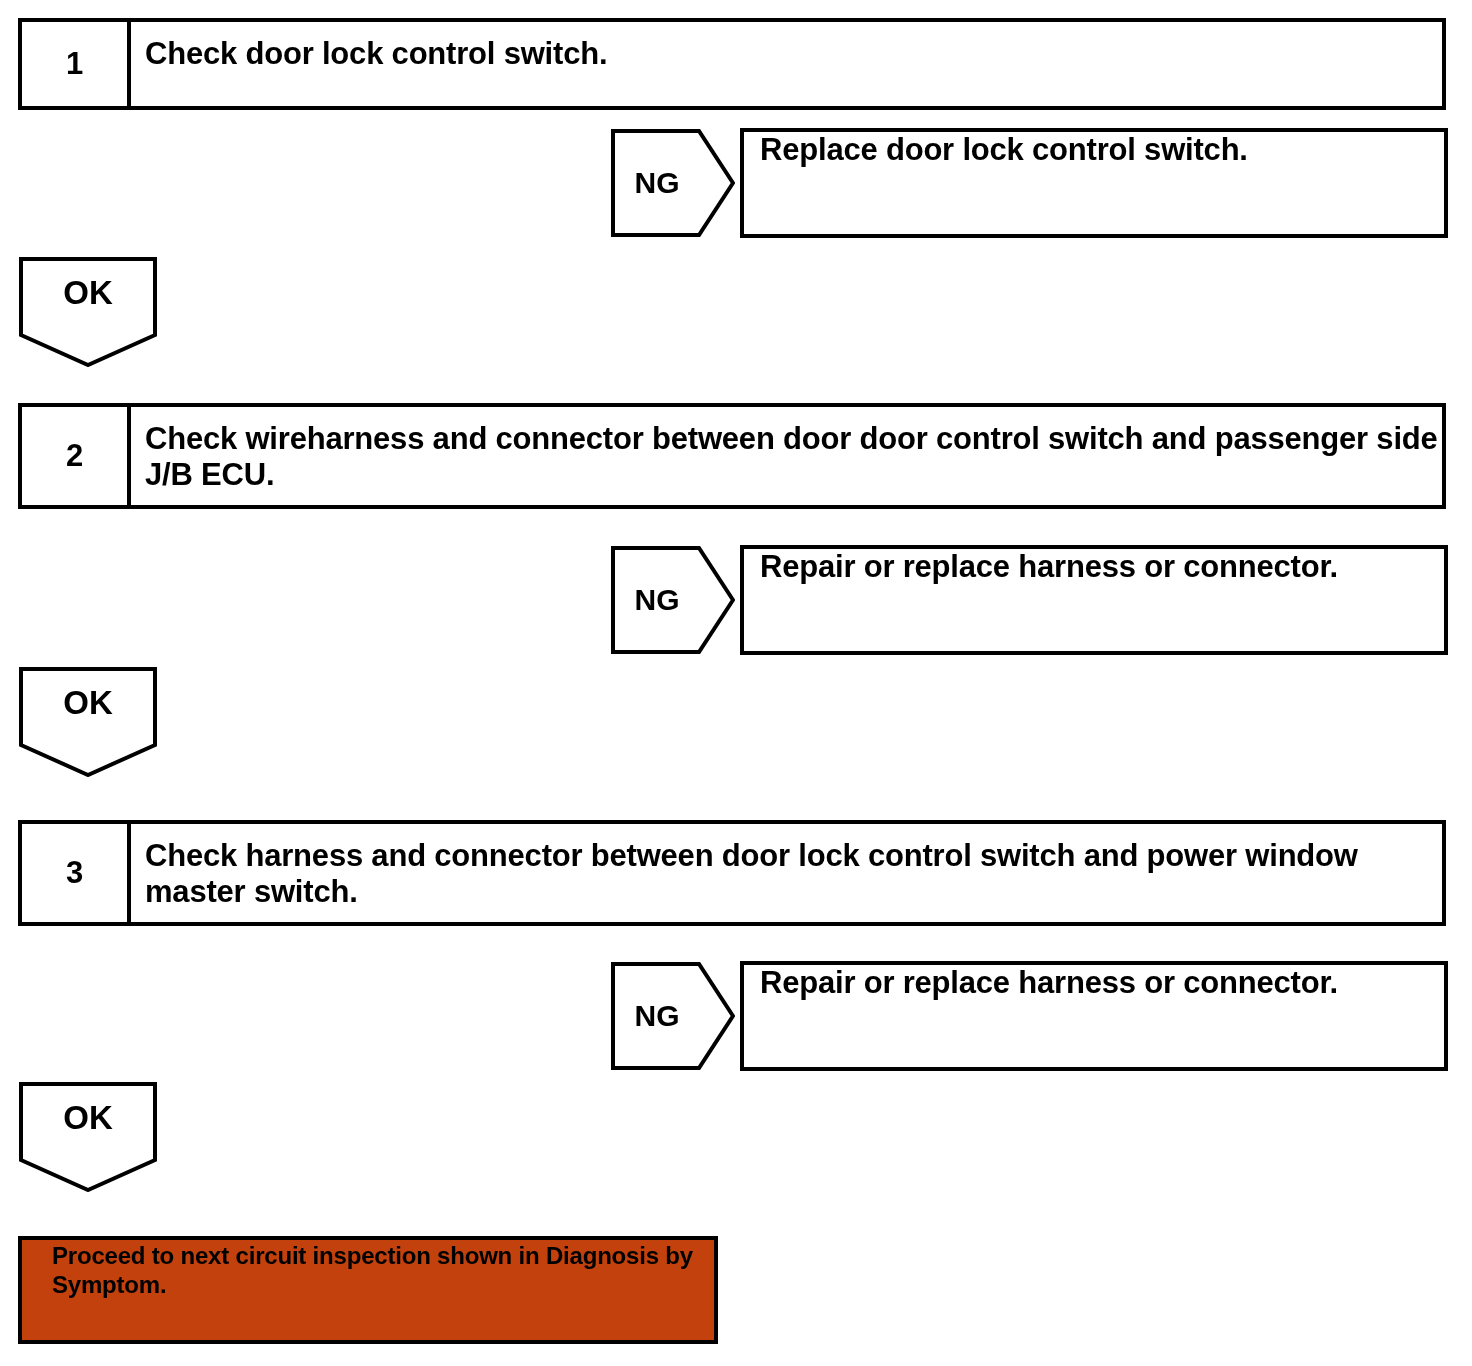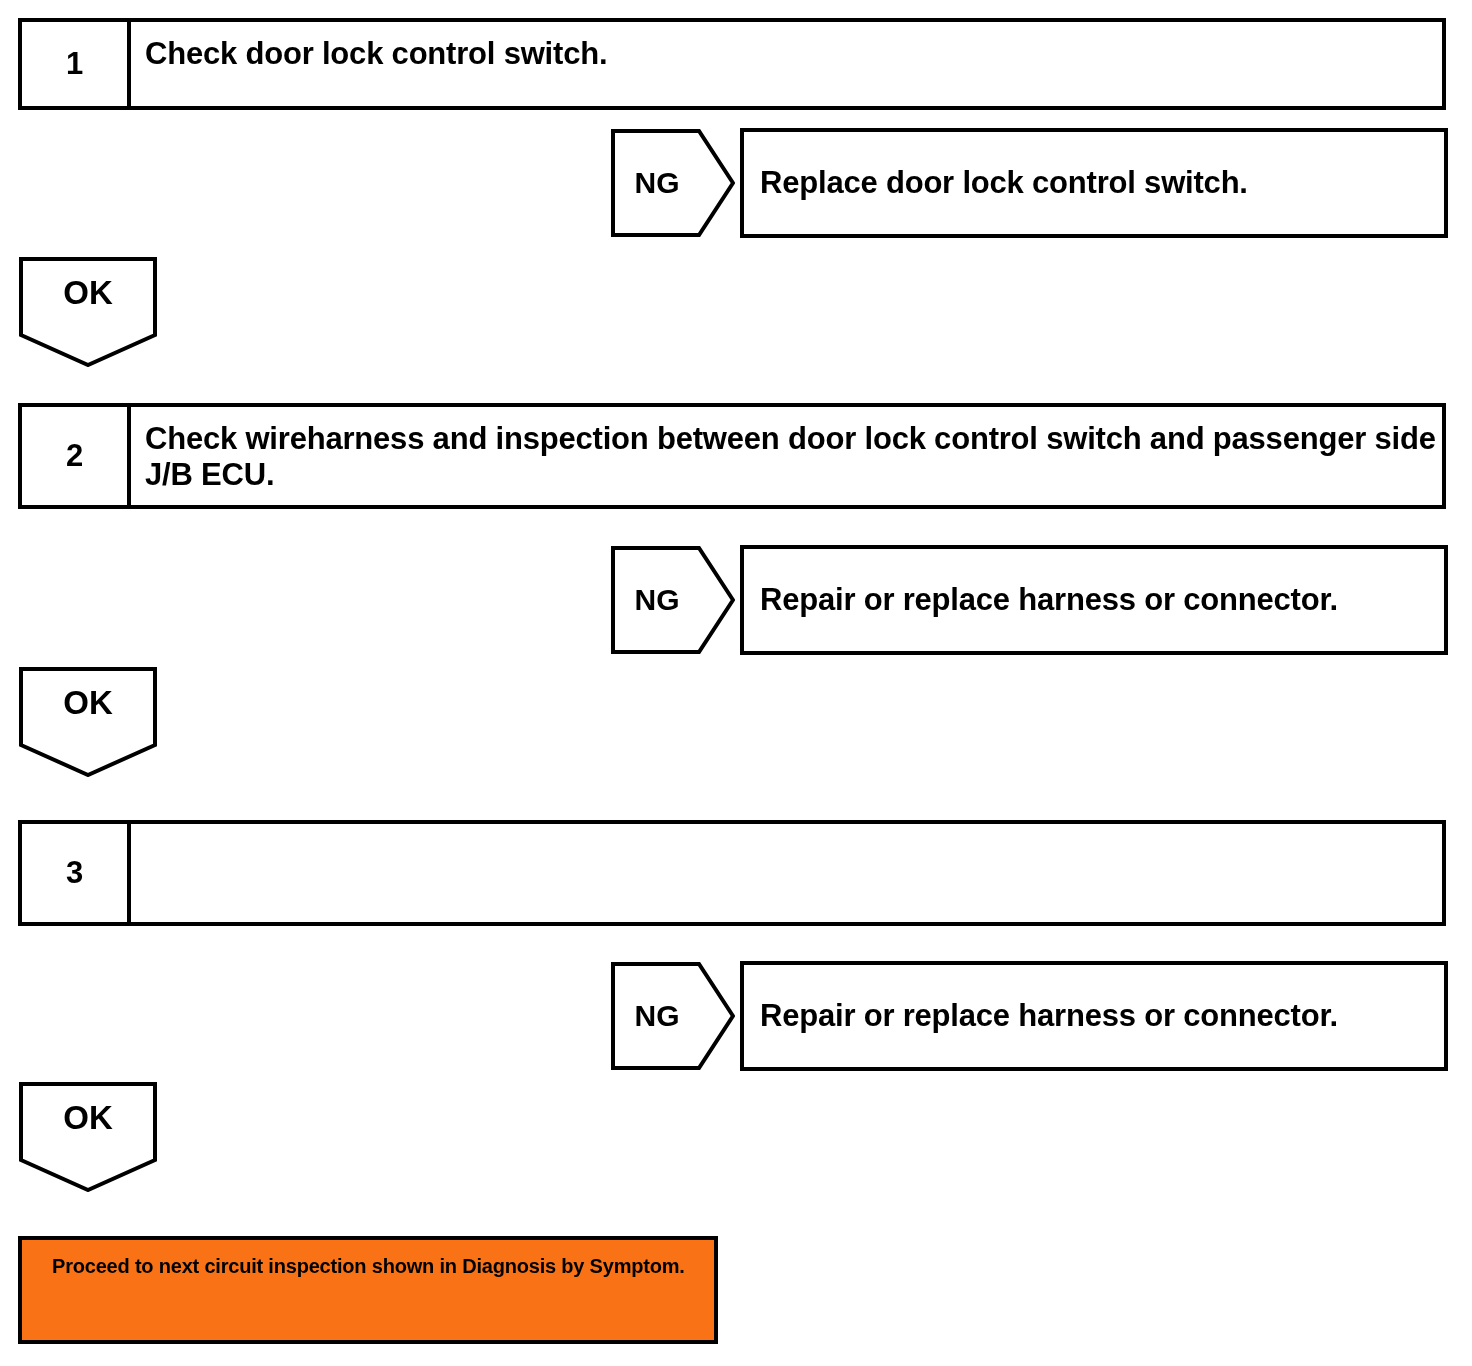--- a/index.html
+++ b/index.html
@@ -55,38 +55,38 @@
     letter-spacing: -0.2px;
   }
 
   
   .result-box {
     position: absolute;
     border: 4px solid #000000;
     background: #ffffff;
     box-sizing: border-box;
     display: flex;
-    align-items: center;
+    align-items: flex-start;
     font-size: 31px;
     font-weight: bold;
     letter-spacing: -0.2px;
     padding-left: 16px;
   }
 
   
   .terminal-box {
     position: absolute;
     border: 4px solid #000000;
-    background: #f97316;
-    box-sizing: border-box;
-    font-size: 20px;
+    background: #c2410c;
+    box-sizing: border-box;
+    font-size: 24px;
     font-weight: bold;
     line-height: 1.2;
     letter-spacing: -0.2px;
-    padding: 14px 10px 0 30px;
+    padding: 2px 10px 0 30px;
   }
 
   
   .ng-arrow {
     position: absolute;
     box-sizing: border-box;
   }
   .ng-arrow .ng-label {
     position: absolute;
     left: 0;
@@ -146,21 +146,21 @@
 
   <div class="ok-arrow" style="left:19px; top:257px; width:138px; height:110px;">
     <svg width="138" height="110" viewBox="0 0 138 110" aria-hidden="true">
       <polygon points="2,2 136,2 136,78 69,108 2,78" fill="#ffffff" stroke="#000000" stroke-width="4" stroke-linejoin="miter"></polygon>
     </svg>
     <span class="ok-label">OK</span>
   </div>
 
   <div class="step-box" style="left:18px; top:403px; width:1428px; height:106px;">
     <div class="step-num-cell">2</div>
-    <div class="step-text-cell">Check wireharness and inspection between door lock control switch and pas­senger side J/B ECU.</div>
+    <div class="step-text-cell">Check wireharness and connector between door door control switch and pas­senger side J/B ECU.</div>
   </div>
 
   <div class="ng-arrow" style="left:611px; top:546px; width:124px; height:108px;">
     <svg width="124" height="108" viewBox="0 0 124 108" aria-hidden="true">
       <polygon points="2,2 88,2 122,54 88,106 2,106" fill="#ffffff" stroke="#000000" stroke-width="4" stroke-linejoin="miter"></polygon>
     </svg>
     <span class="ng-label">NG</span>
   </div>
 
   <div class="result-box" style="left:740px; top:545px; width:708px; height:110px;">
@@ -169,20 +169,21 @@
 
   <div class="ok-arrow" style="left:19px; top:667px; width:138px; height:110px;">
     <svg width="138" height="110" viewBox="0 0 138 110" aria-hidden="true">
       <polygon points="2,2 136,2 136,78 69,108 2,78" fill="#ffffff" stroke="#000000" stroke-width="4" stroke-linejoin="miter"></polygon>
     </svg>
     <span class="ok-label">OK</span>
   </div>
 
   <div class="step-box" style="left:18px; top:820px; width:1428px; height:106px;">
     <div class="step-num-cell">3</div>
+    <div class="step-text-cell">Check harness and connector between door lock control switch and power win­dow master switch.</div>
   </div>
 
   <div class="ng-arrow" style="left:611px; top:962px; width:124px; height:108px;">
     <svg width="124" height="108" viewBox="0 0 124 108" aria-hidden="true">
       <polygon points="2,2 88,2 122,54 88,106 2,106" fill="#ffffff" stroke="#000000" stroke-width="4" stroke-linejoin="miter"></polygon>
     </svg>
     <span class="ng-label">NG</span>
   </div>
 
   <div class="result-box" style="left:740px; top:961px; width:708px; height:110px;">

